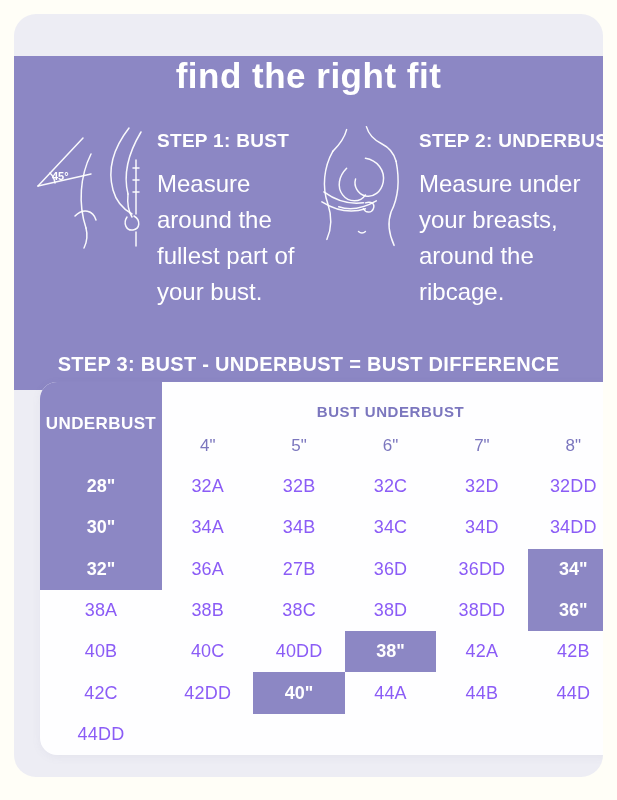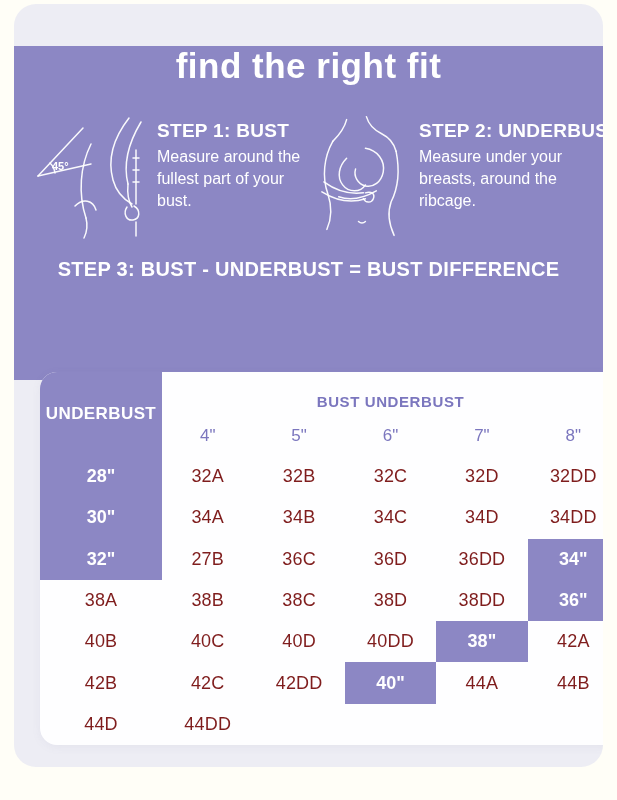--- a/index.html
+++ b/index.html
@@ -5,21 +5,21 @@
   * { margin: 0; padding: 0; box-sizing: border-box; }
   html, body { width: 617px; height: 800px; }
   body {
     background: #FFFEF7;
     font-family: "Liberation Sans", sans-serif;
     position: relative;
     overflow: hidden;
   }
   .card {
     position: absolute;
-    left: 14px; top: 4px;
+    left: 14px; top: 14px;
     width: 589px; height: 763px;
     border-radius: 22px;
     background: #EDEDF4;
     overflow: hidden;
   }
   
   .header-section {
     width: 100%; height: 334px;
     background: #8C87C4;
     color: #ffffff;
@@ -39,30 +39,30 @@
   }
   .step-icon { flex: none; }
   .icon-1 { width: 112px; height: 126px; }
   .icon-2 { width: 94px; height: 126px; margin-left: 4px; }
   .step-text-1 { width: 152px; margin-left: 12px; margin-top: 6px; }
   .step-text-2 { width: 184px; margin-left: 14px; margin-top: 6px; }
   .step-title {
     font-size: 19px;
     font-weight: 700;
     letter-spacing: 0.3px;
-    margin-bottom: 4px;
+    margin-bottom: 14px;
     white-space: nowrap;
   }
   .step-desc {
-    font-size: 16px;
+    font-size: 24px;
     font-weight: 500;
-    line-height: 22px;
+    line-height: 36px;
   }
   .step3-formula {
-    margin-top: 18px;
+    margin-top: 43px;
     text-align: center;
     font-size: 20px;
     font-weight: 700;
     letter-spacing: 0.3px;
   }
   
   .table-card {
     position: absolute;
     left: 26px; top: 368px;
     width: 579px; height: 373px;
@@ -107,21 +107,21 @@
     font-size: 17px;
     font-weight: 500;
   }
   .row-header {
     background: #8C87C4;
     color: #ffffff;
     font-size: 18px;
     font-weight: 700;
   }
   .size-cell {
-    color: #7f1d1d;
+    color: #8b5cf6;
     font-size: 18px;
     font-weight: 400;
     letter-spacing: 0.2px;
   }
   
   .lineart path, .lineart line { fill: none; stroke: rgba(255,255,255,0.95); stroke-width: 1.5; stroke-linecap: round; }
   .lineart text { fill: #ffffff; font-size: 11px; font-weight: 700; font-family: "Liberation Sans", sans-serif; }
 </style>
 </head>
 <body>
@@ -197,34 +197,33 @@
         <div class="cell size-cell">32C</div>
         <div class="cell size-cell">32D</div>
         <div class="cell size-cell">32DD</div>
         <div class="cell row-header">30"</div>
         <div class="cell size-cell">34A</div>
         <div class="cell size-cell">34B</div>
         <div class="cell size-cell">34C</div>
         <div class="cell size-cell">34D</div>
         <div class="cell size-cell">34DD</div>
         <div class="cell row-header">32"</div>
+        <div class="cell size-cell">36A</div>
         <div class="cell size-cell">27B</div>
-        <div class="cell size-cell">36C</div>
         <div class="cell size-cell">36D</div>
         <div class="cell size-cell">36DD</div>
         <div class="cell row-header">34"</div>
         <div class="cell size-cell">38A</div>
         <div class="cell size-cell">38B</div>
         <div class="cell size-cell">38C</div>
         <div class="cell size-cell">38D</div>
         <div class="cell size-cell">38DD</div>
         <div class="cell row-header">36"</div>
         <div class="cell size-cell">40B</div>
         <div class="cell size-cell">40C</div>
-        <div class="cell size-cell">40D</div>
         <div class="cell size-cell">40DD</div>
         <div class="cell row-header">38"</div>
         <div class="cell size-cell">42A</div>
         <div class="cell size-cell">42B</div>
         <div class="cell size-cell">42C</div>
         <div class="cell size-cell">42DD</div>
         <div class="cell row-header">40"</div>
         <div class="cell size-cell">44A</div>
         <div class="cell size-cell">44B</div>
         <div class="cell size-cell">44D</div>

